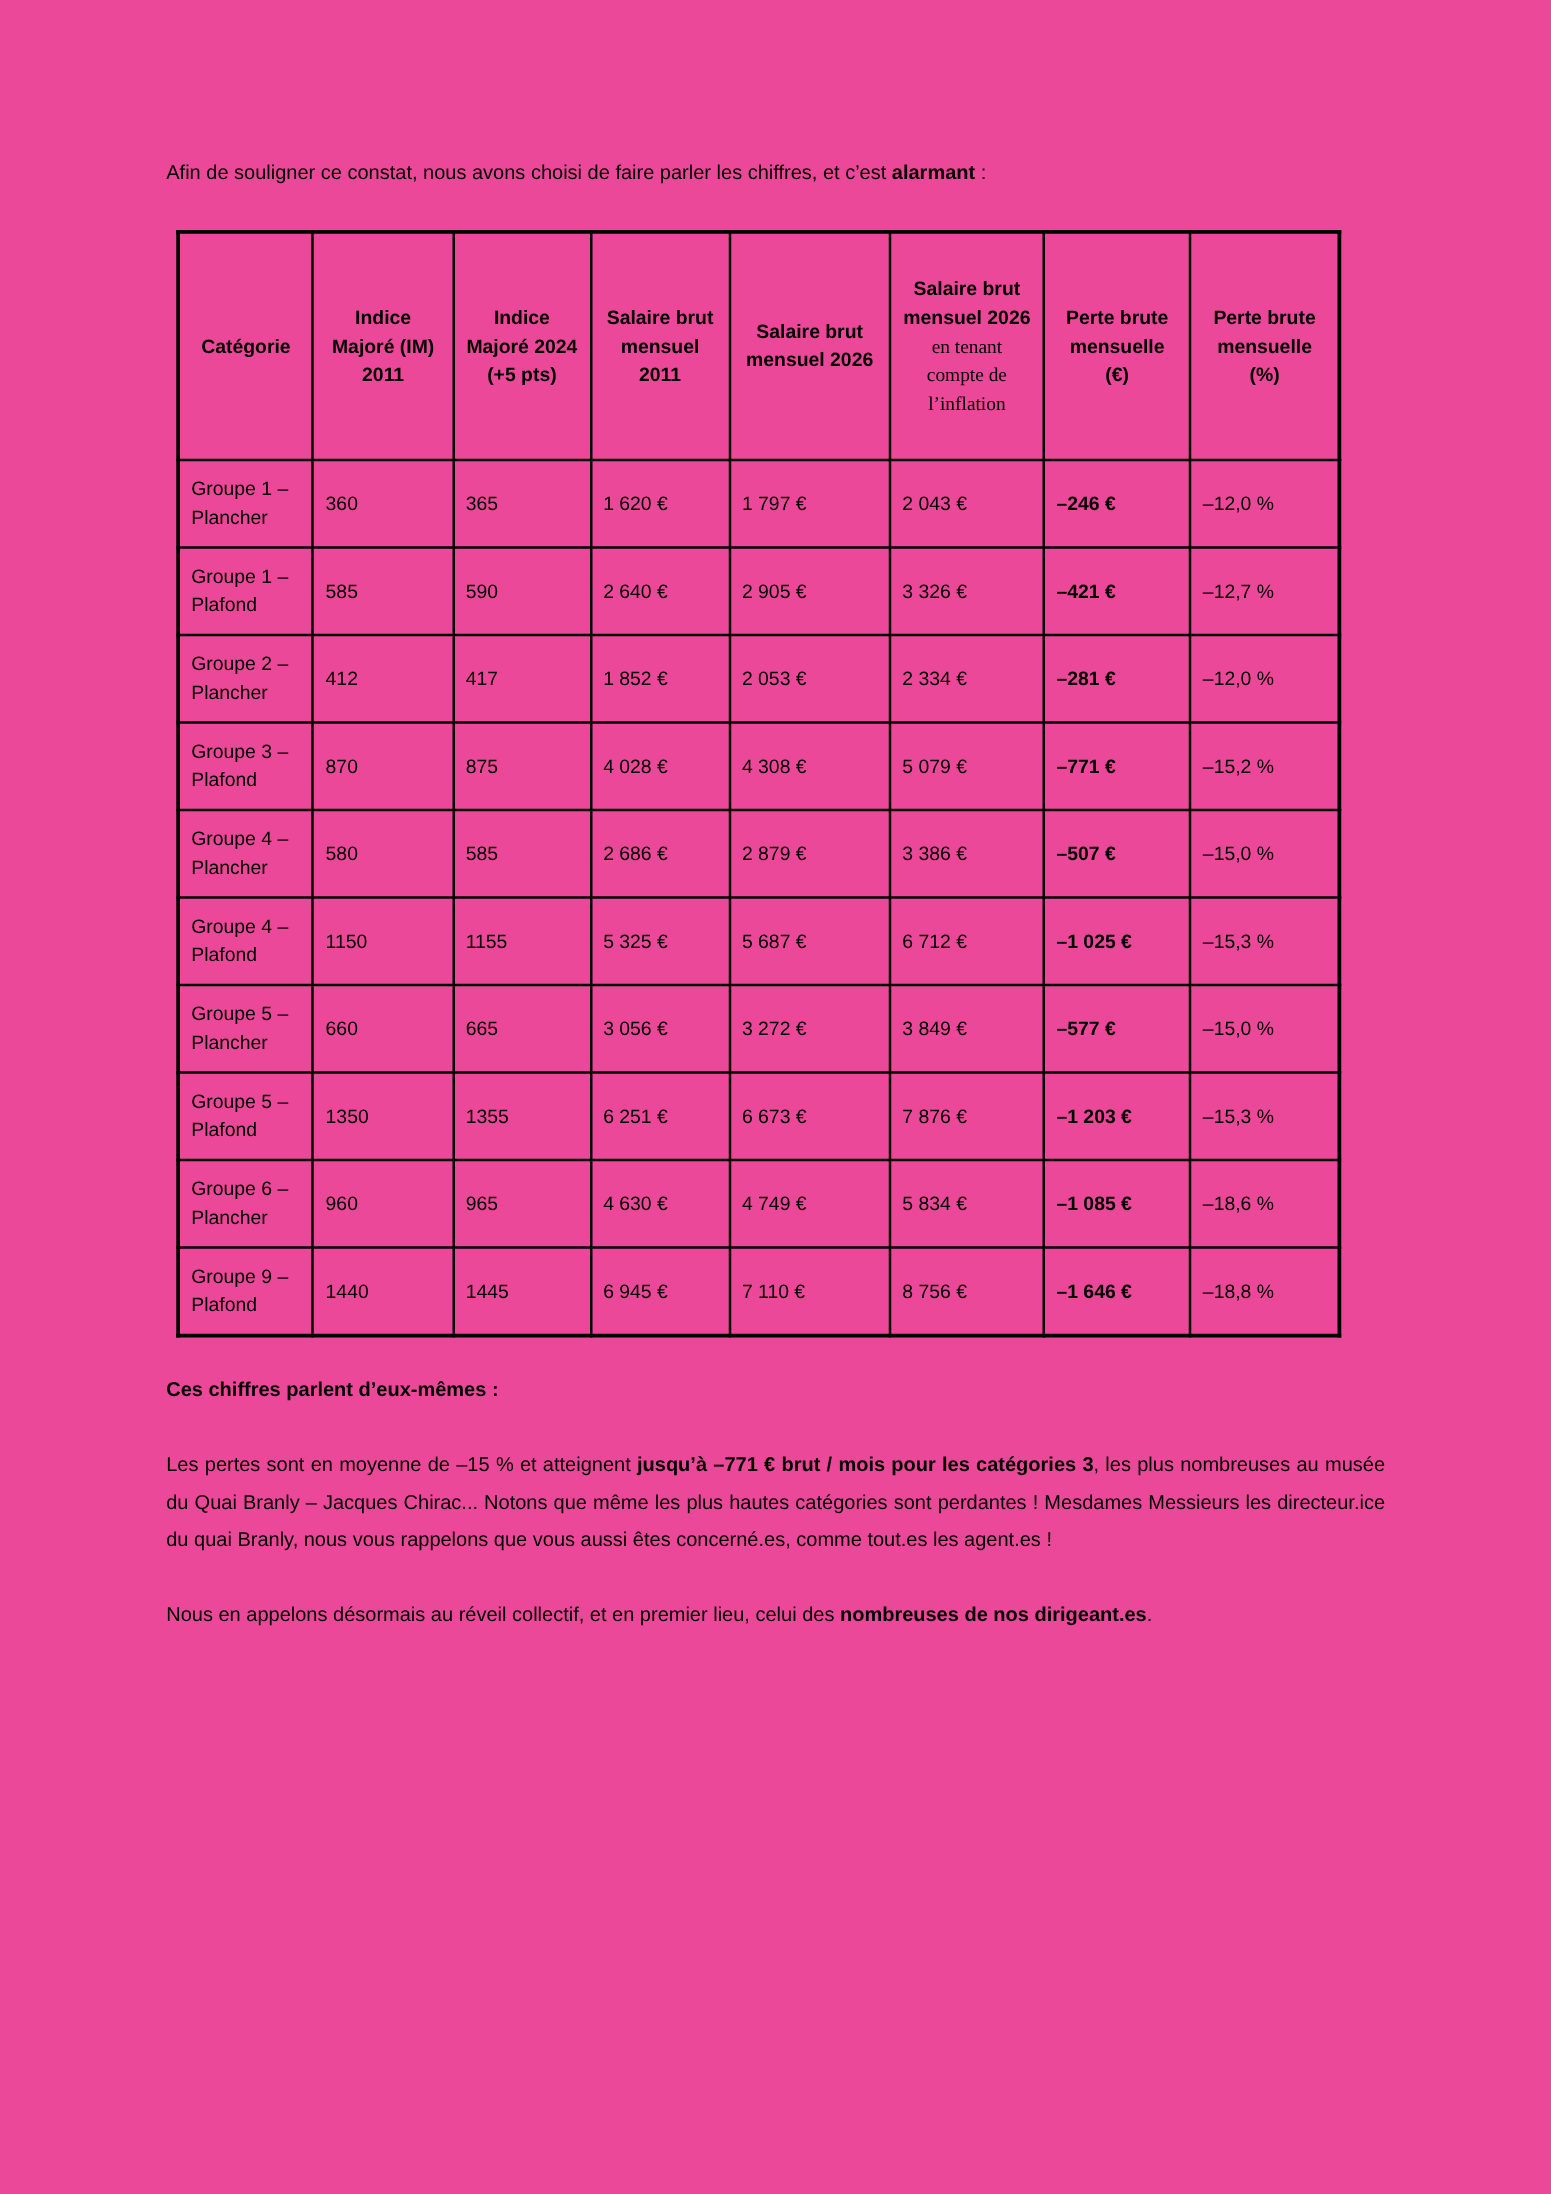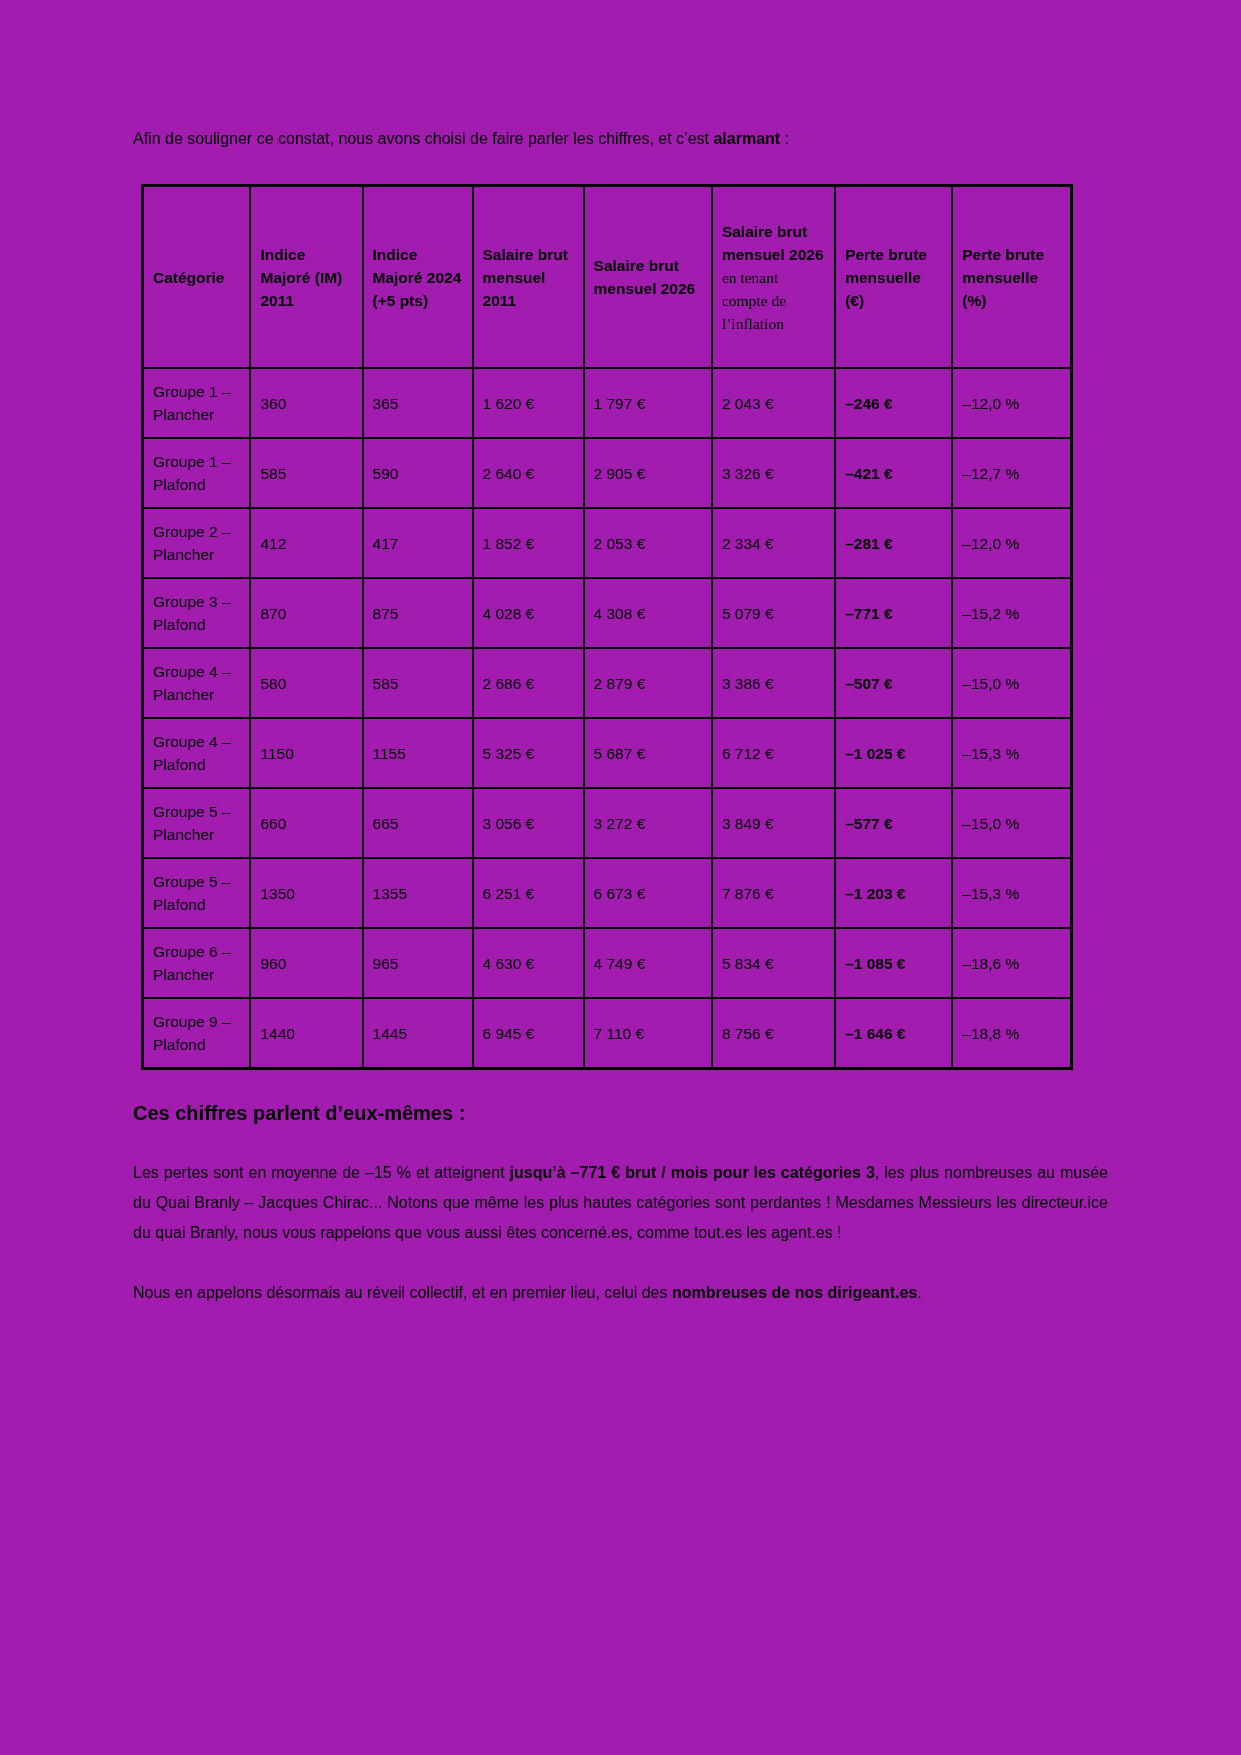--- a/index.html
+++ b/index.html
@@ -11,37 +11,37 @@
     width: 1241px;
     height: 1755px;
     font-family: "Liberation Sans", sans-serif;
     color: #000000;
     overflow: hidden;
   }
   .page {
     position: relative;
     width: 1241px;
     height: 1755px;
-    background: #a21caf;
+    background: #ec4899;
   }
   .content {
     position: absolute;
     left: 133px;
     top: 124px;
     width: 975px;
   }
   .para {
     font-size: 16px;
     line-height: 30px;
     text-align: justify;
     margin: 0 0 30px 0;
   }
   .para .b, .bold { font-weight: bold; }
   .heading {
-    font-size: 20px;
+    font-size: 16px;
     line-height: 30px;
     font-weight: bold;
     margin: 28px 0 30px 0;
     text-align: left;
   }
   table.salary {
     border-collapse: collapse;
     table-layout: fixed;
     width: 932px;
     margin: 14px 0 0 8px;
@@ -53,20 +53,21 @@
     font-size: 15.5px;
     line-height: 23px;
     text-align: left;
     vertical-align: middle;
     overflow: hidden;
     word-wrap: break-word;
   }
   table.salary th {
     font-weight: bold;
     height: 164px;
+    text-align: center;
   }
   table.salary th .h-sub {
     font-weight: normal;
     font-family: Liberation Serif, serif;
   }
   table.salary td {
     height: 52px;
     font-weight: normal;
   }
   table.salary td.bold {

